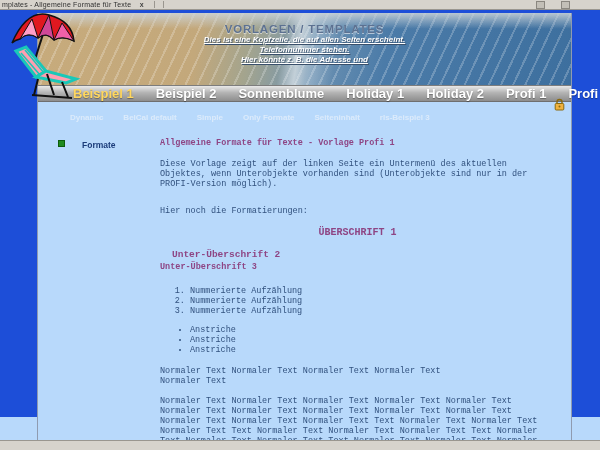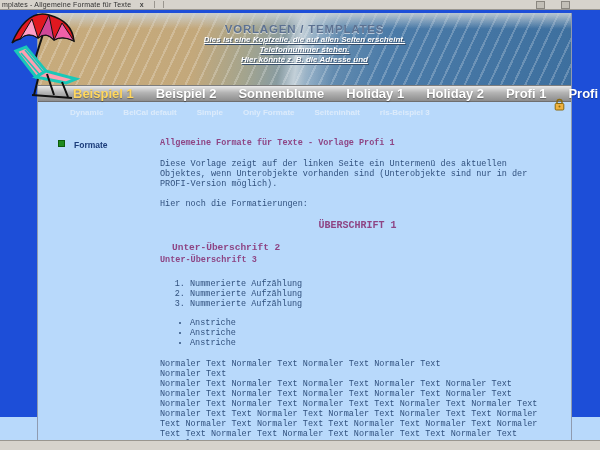--- a/index.html
+++ b/index.html
@@ -52,42 +52,42 @@
     height:15px;display:flex;align-items:center;padding-left:24px;
     background:linear-gradient(#e9e9e9,#b3b3b3 45%,#8d8d8d);
     border-top:1px solid #7d7d7d;border-bottom:1px solid #6f6f6f;
   }
   .nav1 .tab{
     color:#ffffff;font-size:13px;font-weight:bold;padding:0 11px;cursor:pointer;
     text-shadow:0 1px 1px rgba(0,0,0,0.35);white-space:nowrap;
   }
   .nav1 .tab.active{color:#ffd75e;}
   
-  .nav2{height:20px;display:flex;align-items:center;padding-left:22px;}
+  .nav2{height:20px;display:flex;align-items:flex-end;padding-left:22px;}
   .nav2 .item{color:#dcebfb;font-size:8px;font-weight:bold;padding:0 10px;cursor:pointer;white-space:nowrap;}
   
   .main{display:flex;min-height:287px;}
   .sidebar{width:120px;padding-top:18px;box-sizing:border-box;}
-  .sidebar-item{display:flex;gap:9px;padding-left:20px;cursor:pointer;}
+  .sidebar-item{display:flex;gap:17px;padding-left:20px;cursor:pointer;}
   .bullet{width:5px;height:5px;background:#1f8a1f;border:1px solid #0c5c0c;}
   .sidebar-label{font-size:8.5px;font-weight:bold;color:#1b3c7a;}
   .content{
     flex:1;padding:16px 16px 0 2px;box-sizing:border-box;
     color:#31517e;font-size:8.5px;line-height:10px;font-family:Liberation Mono, monospace;
   }
   .page-heading{color:#8e4584;font-weight:bold;margin-bottom:11px;}
-  .intro{margin-bottom:10px;max-width:402px;}
+  .intro{margin-bottom:17px;max-width:402px;}
   .formats-line{margin-bottom:12px;}
   .uber1{text-align:center;color:#8e4584;font-weight:bold;font-size:10px;margin:8px 0 12px;}
   .uber2{color:#8e4584;font-weight:bold;font-size:9.5px;margin:0 12px 2px;}
   .uber3{color:#8e4584;font-weight:bold;font-size:8.5px;margin:0 0 14px;}
   ol.numlist{margin:0 0 9px 30px;padding:0;}
   ul.bullist{margin:0 0 11px 30px;padding:0;list-style:disc;}
   li{line-height:10px;}
-  .tshort{white-space:pre-line;}
+  .tshort{white-space:pre-line;margin-bottom:10px;}
   .tlong{max-width:402px;margin-bottom:10px;}
   
   .footer{
     height:15px;background:#cde5fc;
     border-top:1px solid #8f9bb0;border-bottom:1px solid #8f9bb0;
     display:flex;align-items:center;justify-content:center;
     font-size:7px;font-weight:bold;color:#31517e;
   }
   
   .clipart{position:absolute;left:2px;top:-3px;width:78px;height:96px;z-index:5;pointer-events:none;}

